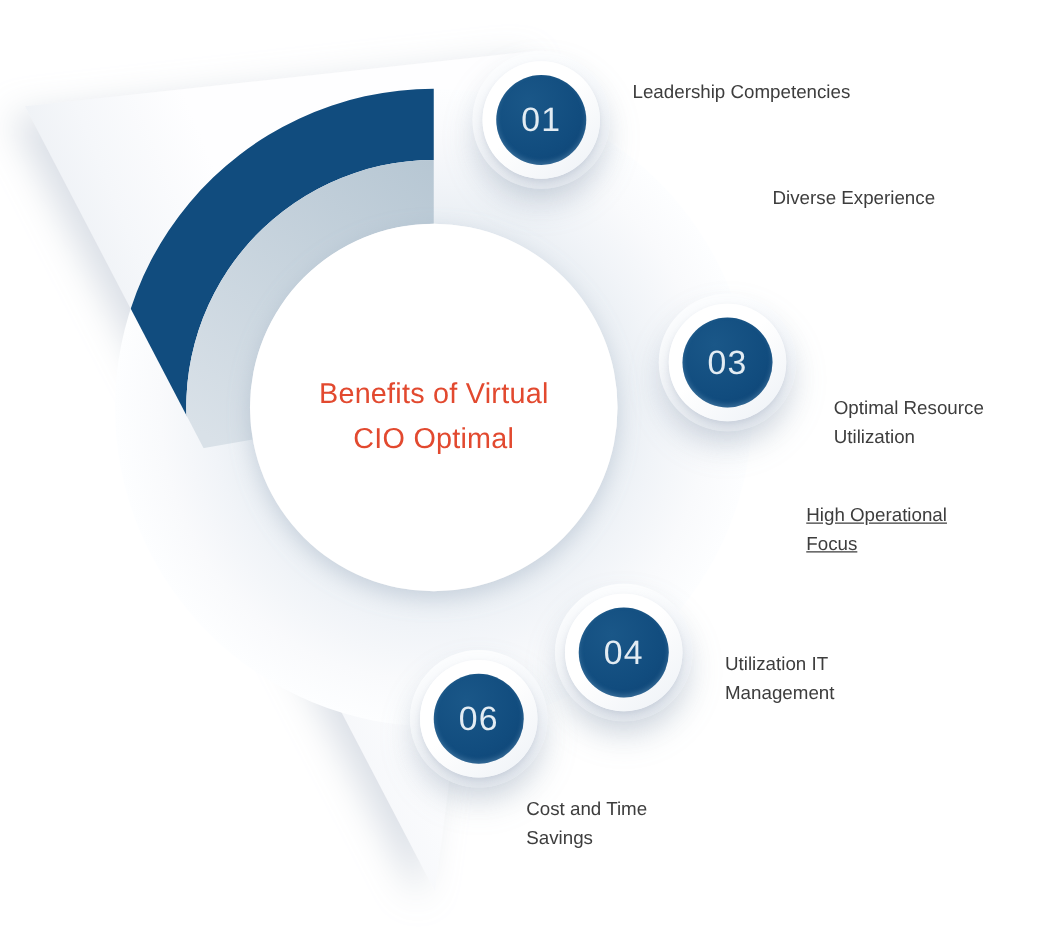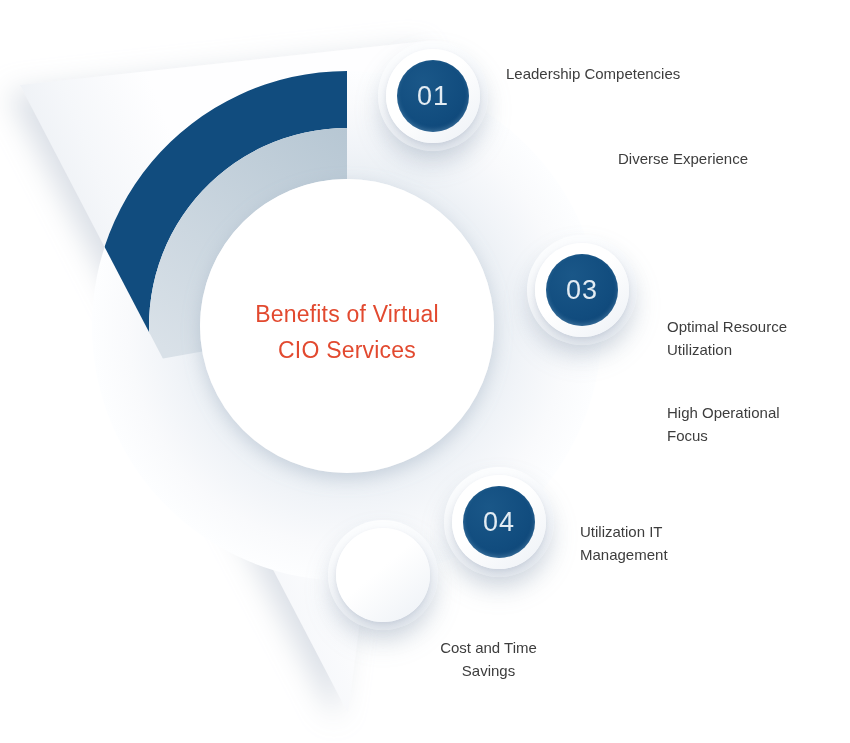--- a/index.html
+++ b/index.html
@@ -48,23 +48,23 @@
   }
 
   
   .step-label{
     position:absolute;color:var(--label_gray,#3d3d3d);
     font-size:15px;line-height:23px;font-weight:400;
   }
   .lbl-1{left:506px;top:62px;width:250px;}
   .lbl-2{left:618px;top:147px;width:210px;}
   .lbl-3{left:667px;top:267px;width:160px;margin-top:48px;}
-  .lbl-4{left:667px;top:401px;width:155px;}
+  .lbl-4{left:645px;top:401px;width:155px;text-decoration:underline;}
   .lbl-5{left:580px;top:520px;width:135px;}
-  .lbl-6{left:421px;top:636px;width:135px;text-align:center;}
+  .lbl-6{left:421px;top:636px;width:135px;}
 </style>
 </head>
 <body>
 
 <div class="stage">
 
   <svg width="850" height="743" viewBox="0 0 850 743">
     <defs>
       <linearGradient id="triGrad" gradientUnits="userSpaceOnUse" x1="80" y1="350" x2="300" y2="260">
         <stop offset="0" stop-color="#e9edf2"></stop>
@@ -99,21 +99,21 @@
     <g clip-path="url(#triClip)">
       <path class="arc-dark" d="M 347 71 A 255 255 0 0 0 95.9 370.3 L 152 360.4 A 198 198 0 0 1 347 128 Z"></path>
       <path class="arc-light" d="M 347 128 A 198 198 0 0 0 152 360.4 L 202.2 351.5 A 147 147 0 0 1 347 179 Z"></path>
     </g>
 
     <circle class="hole" cx="347" cy="326" r="147" filter="url(#holeShadow)"></circle>
   </svg>
 
   <div class="center-title">
     <span>Benefits of Virtual</span>
-    <span>CIO Services</span>
+    <span>CIO Optimal</span>
   </div>
 
   <div class="node" style="left:378px;top:41px;">
     <div class="halo"></div>
     <div class="rim"></div>
     <div class="disc">
       <span>01</span>
     </div>
   </div>
   <div class="node" style="left:527px;top:235px;">
@@ -126,20 +126,23 @@
   <div class="node" style="left:444px;top:467px;">
     <div class="halo"></div>
     <div class="rim"></div>
     <div class="disc">
       <span>04</span>
     </div>
   </div>
   <div class="node" style="left:328px;top:520px;">
     <div class="halo"></div>
     <div class="rim"></div>
+    <div class="disc">
+      <span>06</span>
+    </div>
   </div>
 
   <div class="step-label lbl-1">Leadership Competencies</div>
   <div class="step-label lbl-2">Diverse Experience</div>
   <div class="step-label lbl-3">Optimal Resource Utilization</div>
   <div class="step-label lbl-4">High Operational Focus</div>
   <div class="step-label lbl-5">Utilization IT Management</div>
   <div class="step-label lbl-6">Cost and Time Savings</div>
 
 </div>

